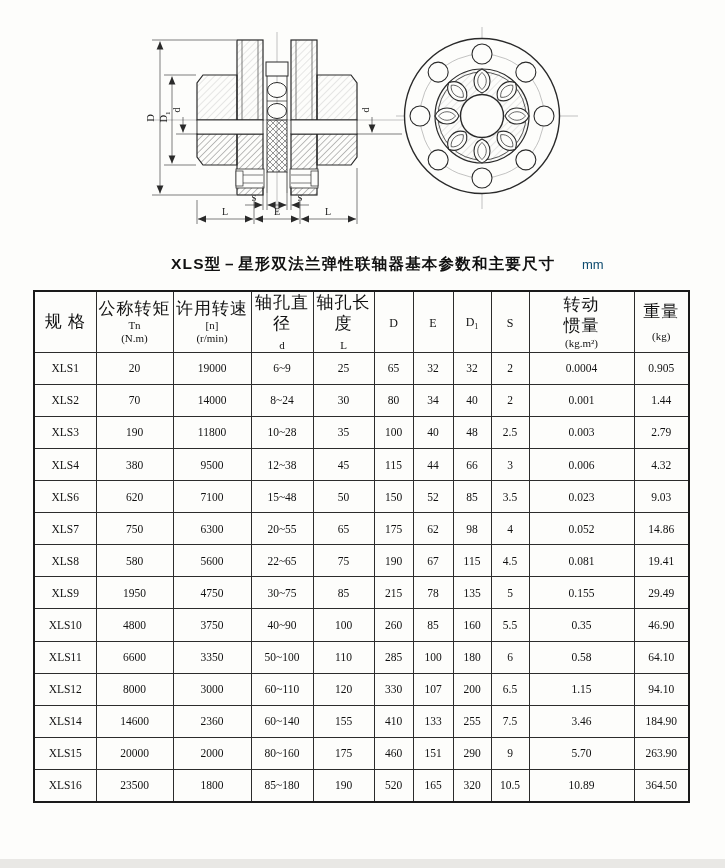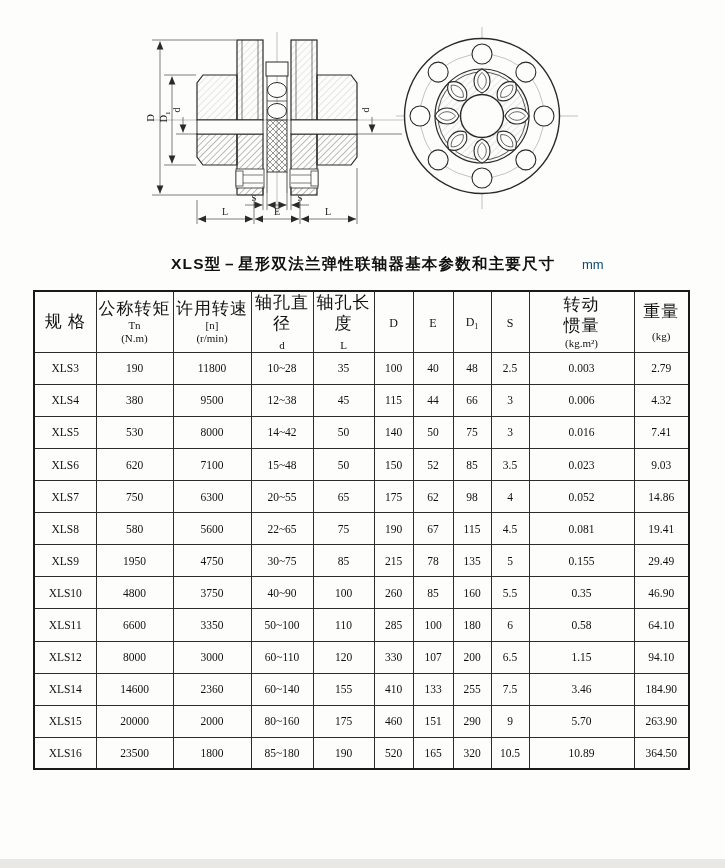--- a/index.html
+++ b/index.html
@@ -233,20 +233,46 @@
           <div class="lat">(kg.m²)</div>
         </th>
         <th>
           <div class="hz">重量</div>
           <div class="lat big-gap-top">(kg)</div>
         </th>
       </tr>
     </thead>
     <tbody>
         <tr>
+          <td>XLS1</td>
+          <td>20</td>
+          <td>19000</td>
+          <td>6~9</td>
+          <td>25</td>
+          <td>65</td>
+          <td>32</td>
+          <td>32</td>
+          <td>2</td>
+          <td>0.0004</td>
+          <td>0.905</td>
+        </tr>
+        <tr>
+          <td>XLS2</td>
+          <td>70</td>
+          <td>14000</td>
+          <td>8~24</td>
+          <td>30</td>
+          <td>80</td>
+          <td>34</td>
+          <td>40</td>
+          <td>2</td>
+          <td>0.001</td>
+          <td>1.44</td>
+        </tr>
+        <tr>
           <td>XLS3</td>
           <td>190</td>
           <td>11800</td>
           <td>10~28</td>
           <td>35</td>
           <td>100</td>
           <td>40</td>
           <td>48</td>
           <td>2.5</td>
           <td>0.003</td>
@@ -259,33 +285,20 @@
           <td>12~38</td>
           <td>45</td>
           <td>115</td>
           <td>44</td>
           <td>66</td>
           <td>3</td>
           <td>0.006</td>
           <td>4.32</td>
         </tr>
         <tr>
-          <td>XLS5</td>
-          <td>530</td>
-          <td>8000</td>
-          <td>14~42</td>
-          <td>50</td>
-          <td>140</td>
-          <td>50</td>
-          <td>75</td>
-          <td>3</td>
-          <td>0.016</td>
-          <td>7.41</td>
-        </tr>
-        <tr>
           <td>XLS6</td>
           <td>620</td>
           <td>7100</td>
           <td>15~48</td>
           <td>50</td>
           <td>150</td>
           <td>52</td>
           <td>85</td>
           <td>3.5</td>
           <td>0.023</td>

